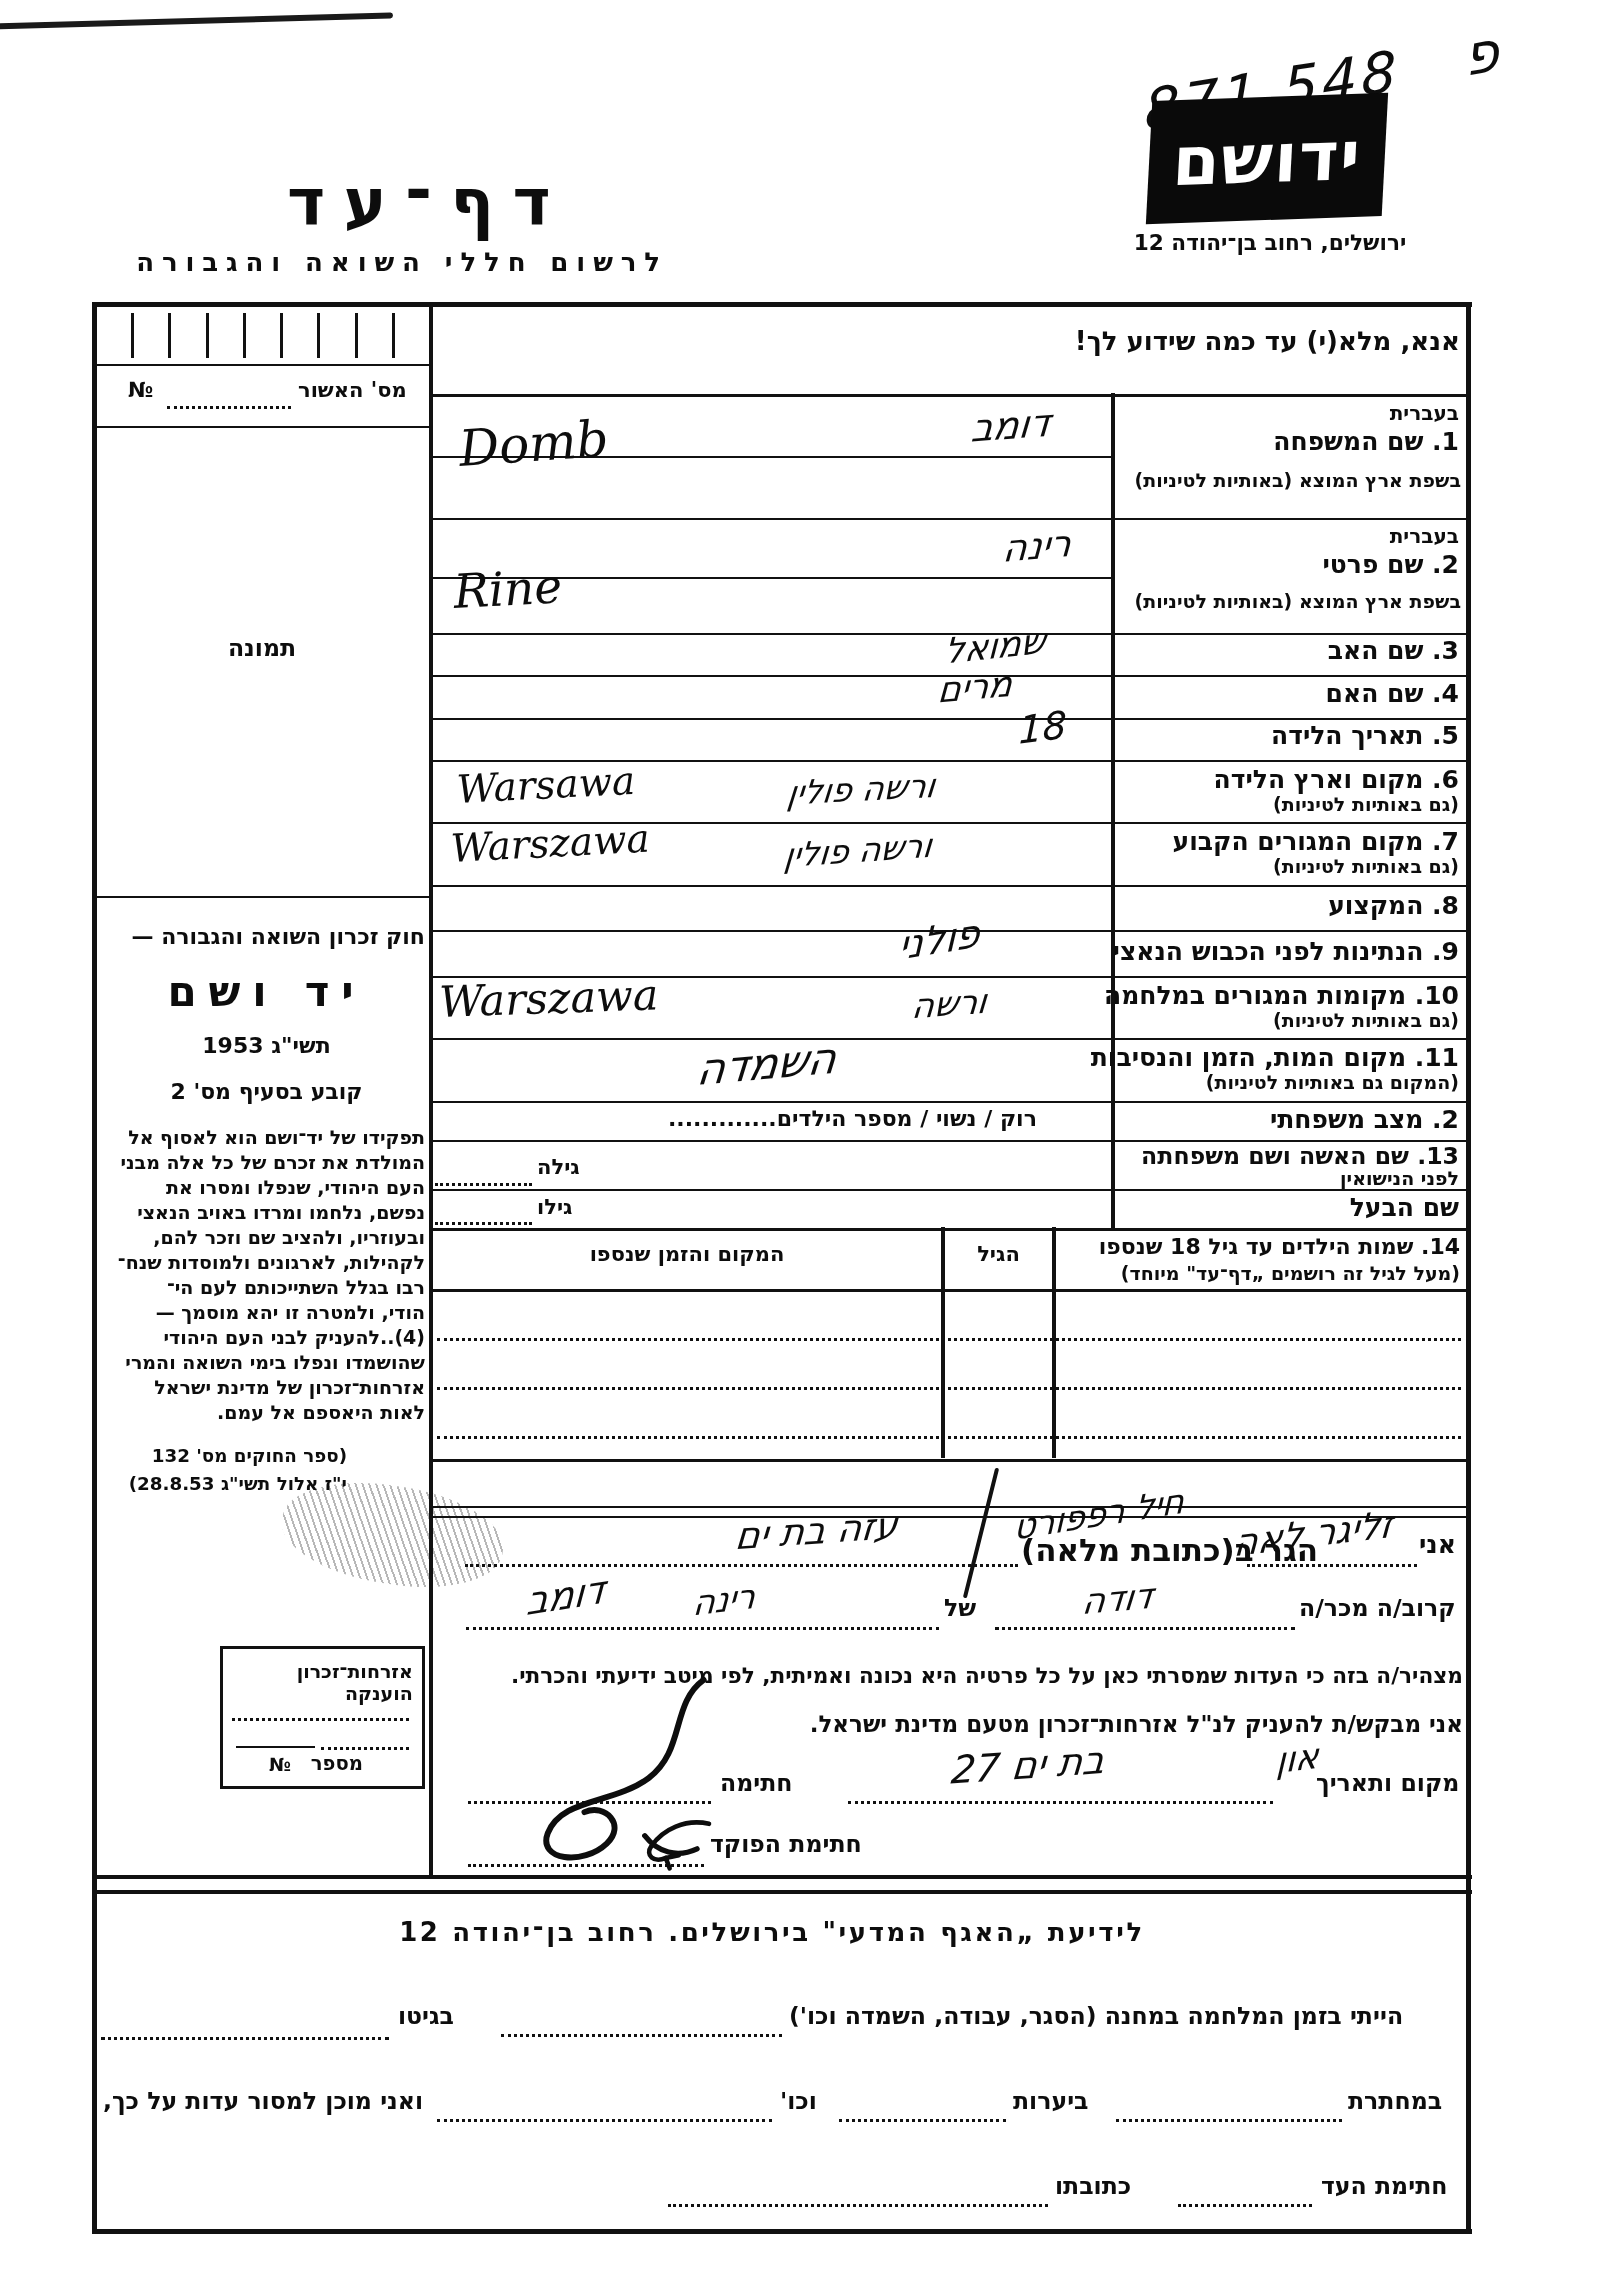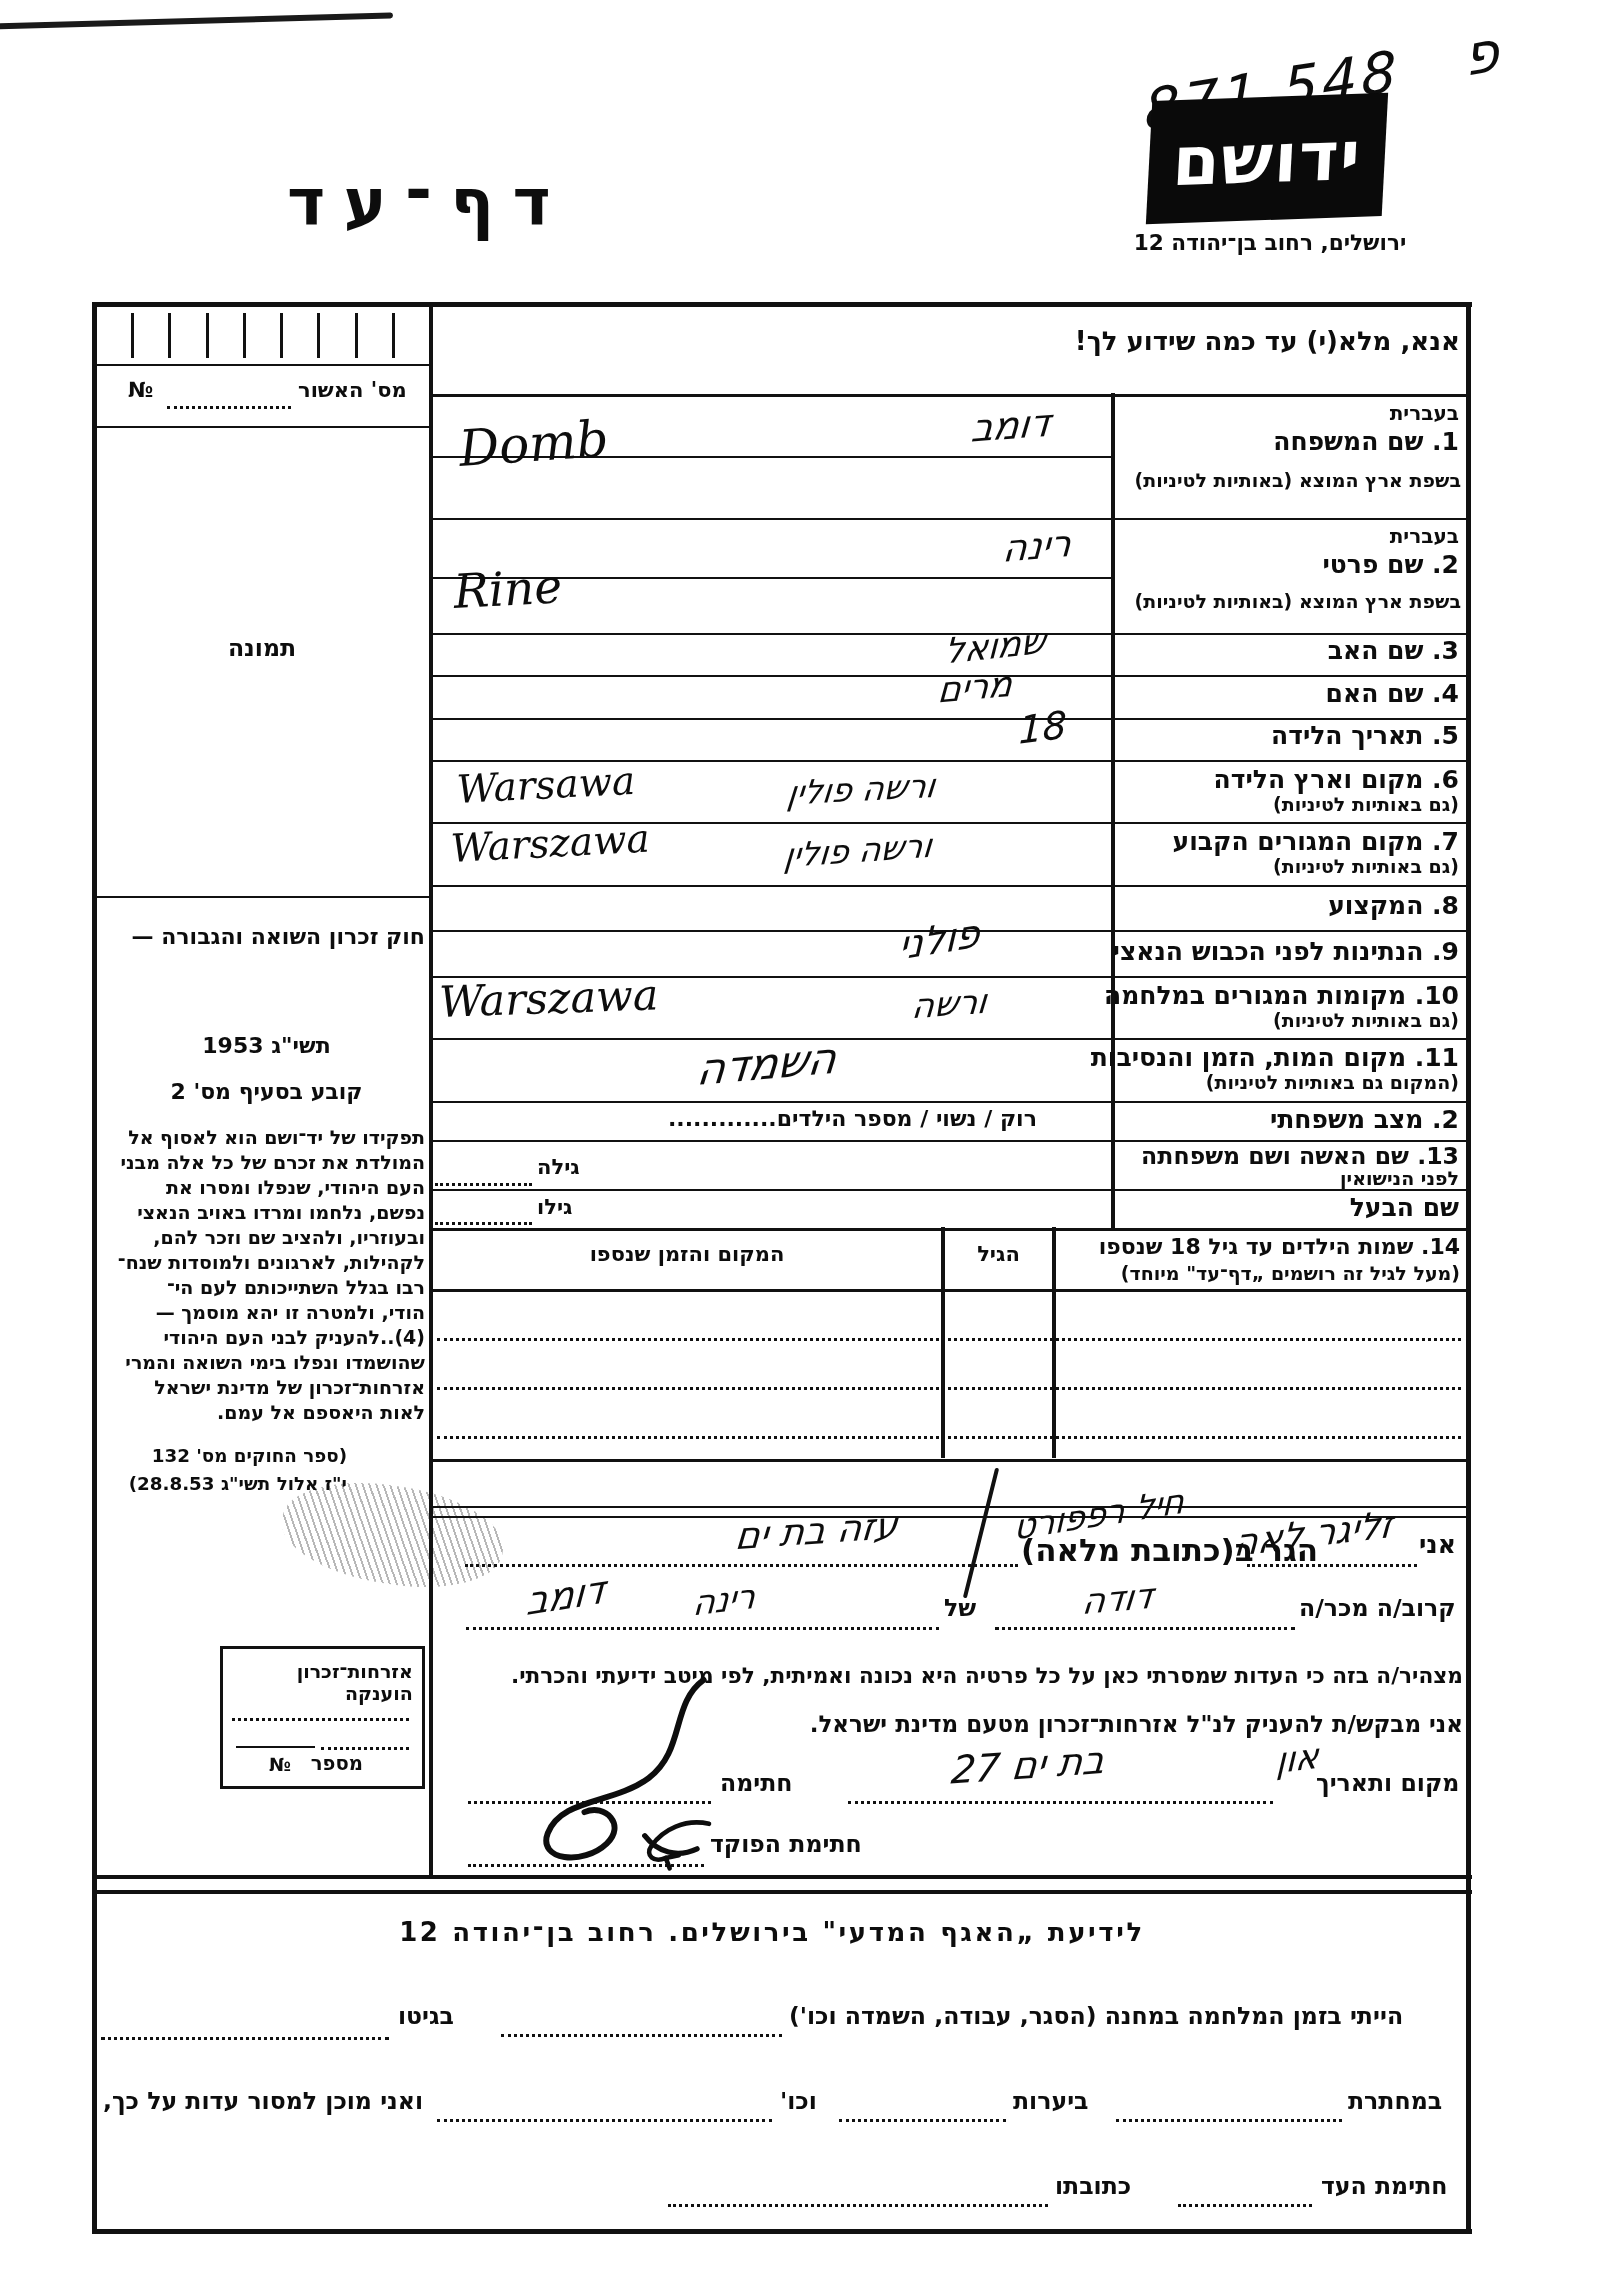--- a/index.html
+++ b/index.html
@@ -23,20 +23,21 @@
 </style>
 </head>
 <body>
 
 <div class="page">
 
   <div class="abs" style="left:-13px;top:18.3px;width:406px;height:5.9px;background:#1a1a1a;transform:rotate(-1.6deg);border-radius:2.6px;"></div>
   <div class="abs smudge" style="left:281px;top:1486px;width:223px;height:98px;transform:rotate(9deg);"></div>
 
   <div class="abs lbl ctr" style="left:288px;top:165px;width:281px;font-size:65px;letter-spacing:18.3px;">דף־עד</div>
+  <div class="abs lbl ctr" style="left:144px;top:247px;width:524px;font-size:26px;letter-spacing:7.9px;">לרשום חללי השואה והגבורה</div>
 
   <div class="abs hw" style="left:1142px;top:38px;font-size:56px;letter-spacing:3.9px;transform:rotate(-9deg) skewX(-8deg);">871.548</div>
   <div class="abs hw" style="left:1466px;top:18.3px;font-size:56px;transform:rotate(-10deg) skewX(-6deg);">פ</div>
 
   <div class="abs" style="left:1149px;top:97px;width:236px;height:123px;background:#0a0a0a;transform:rotate(-2deg) skewX(-5deg);display:flex;align-items:center;justify-content:center;">
     <span style="color:#ffffff;font-weight:bold;font-size:68px;letter-spacing:1.3px;">ידושם</span>
   </div>
   <div class="abs lbl ctr" style="left:1113px;top:230px;width:314px;font-size:21.6px;">ירושלים, רחוב בן־יהודה 12</div>
 
   <div class="abs vline" style="left:92px;top:302px;width:5.2px;height:1931px;"></div>
@@ -60,20 +61,21 @@
 
   <div class="abs lbl" style="left:298px;top:378px;width:128px;font-size:21px;text-align:left;">מס' האשור</div>
   <div class="abs dot" style="left:167px;top:405px;width:124px;height:0.7px;"></div>
   <div class="abs" style="left:128px;top:378px;font-size:21px;font-weight:bold;">№</div>
   <div class="abs rule" style="left:97px;top:425px;width:333px;height:0.7px;"></div>
 
   <div class="abs lbl ctr" style="left:131px;top:634px;width:262px;font-size:23.6px;">תמונה</div>
   <div class="abs rule" style="left:97px;top:895px;width:333px;height:0.7px;"></div>
 
   <div class="abs lbl rt" style="left:108px;top:924px;width:317px;font-size:22px;">חוק זכרון השואה והגבורה —</div>
+  <div class="abs lbl ctr" style="left:108px;top:967px;width:317px;font-size:42px;letter-spacing:11.8px;">יד ושם</div>
   <div class="abs lbl ctr" style="left:108px;top:1033px;width:317px;font-size:22px;">תשי"ג 1953</div>
   <div class="abs lbl ctr" style="left:108px;top:1079px;width:317px;font-size:22px;">קובע בסעיף מס' 2</div>
   <div class="abs rt" style="left:110px;top:1125px;width:315px;font-size:19px;line-height:25px;font-weight:bold;">
     <div>תפקידו של יד־ושם הוא לאסוף אל</div>
     <div>המולדת את זכרם של כל אלה מבני</div>
     <div>העם היהודי, שנפלו ומסרו את</div>
     <div>נפשם, נלחמו ומרדו באויב הנאצי</div>
     <div>ובעוזריו, ולהציב שם וזכר להם,</div>
     <div>לקהילות, לארגונים ולמוסדות שנח־</div>
     <div>רבו בגלל השתייכותם לעם הי־</div>

